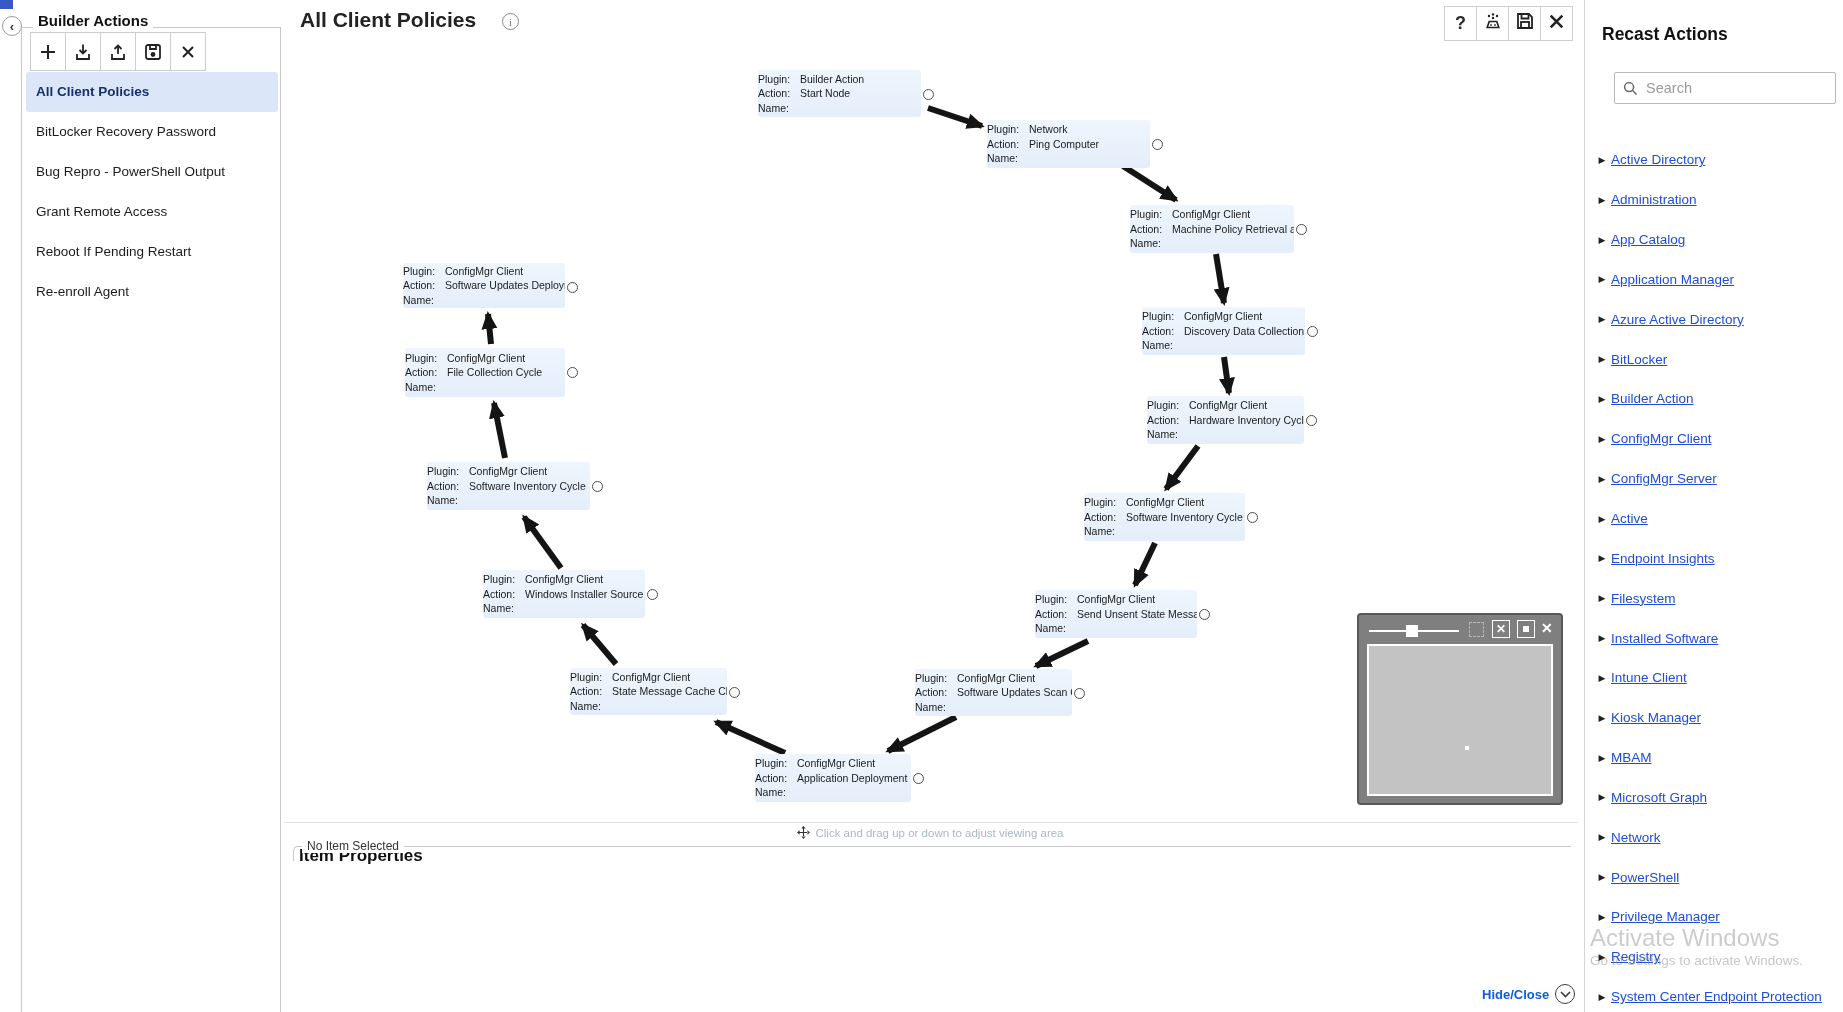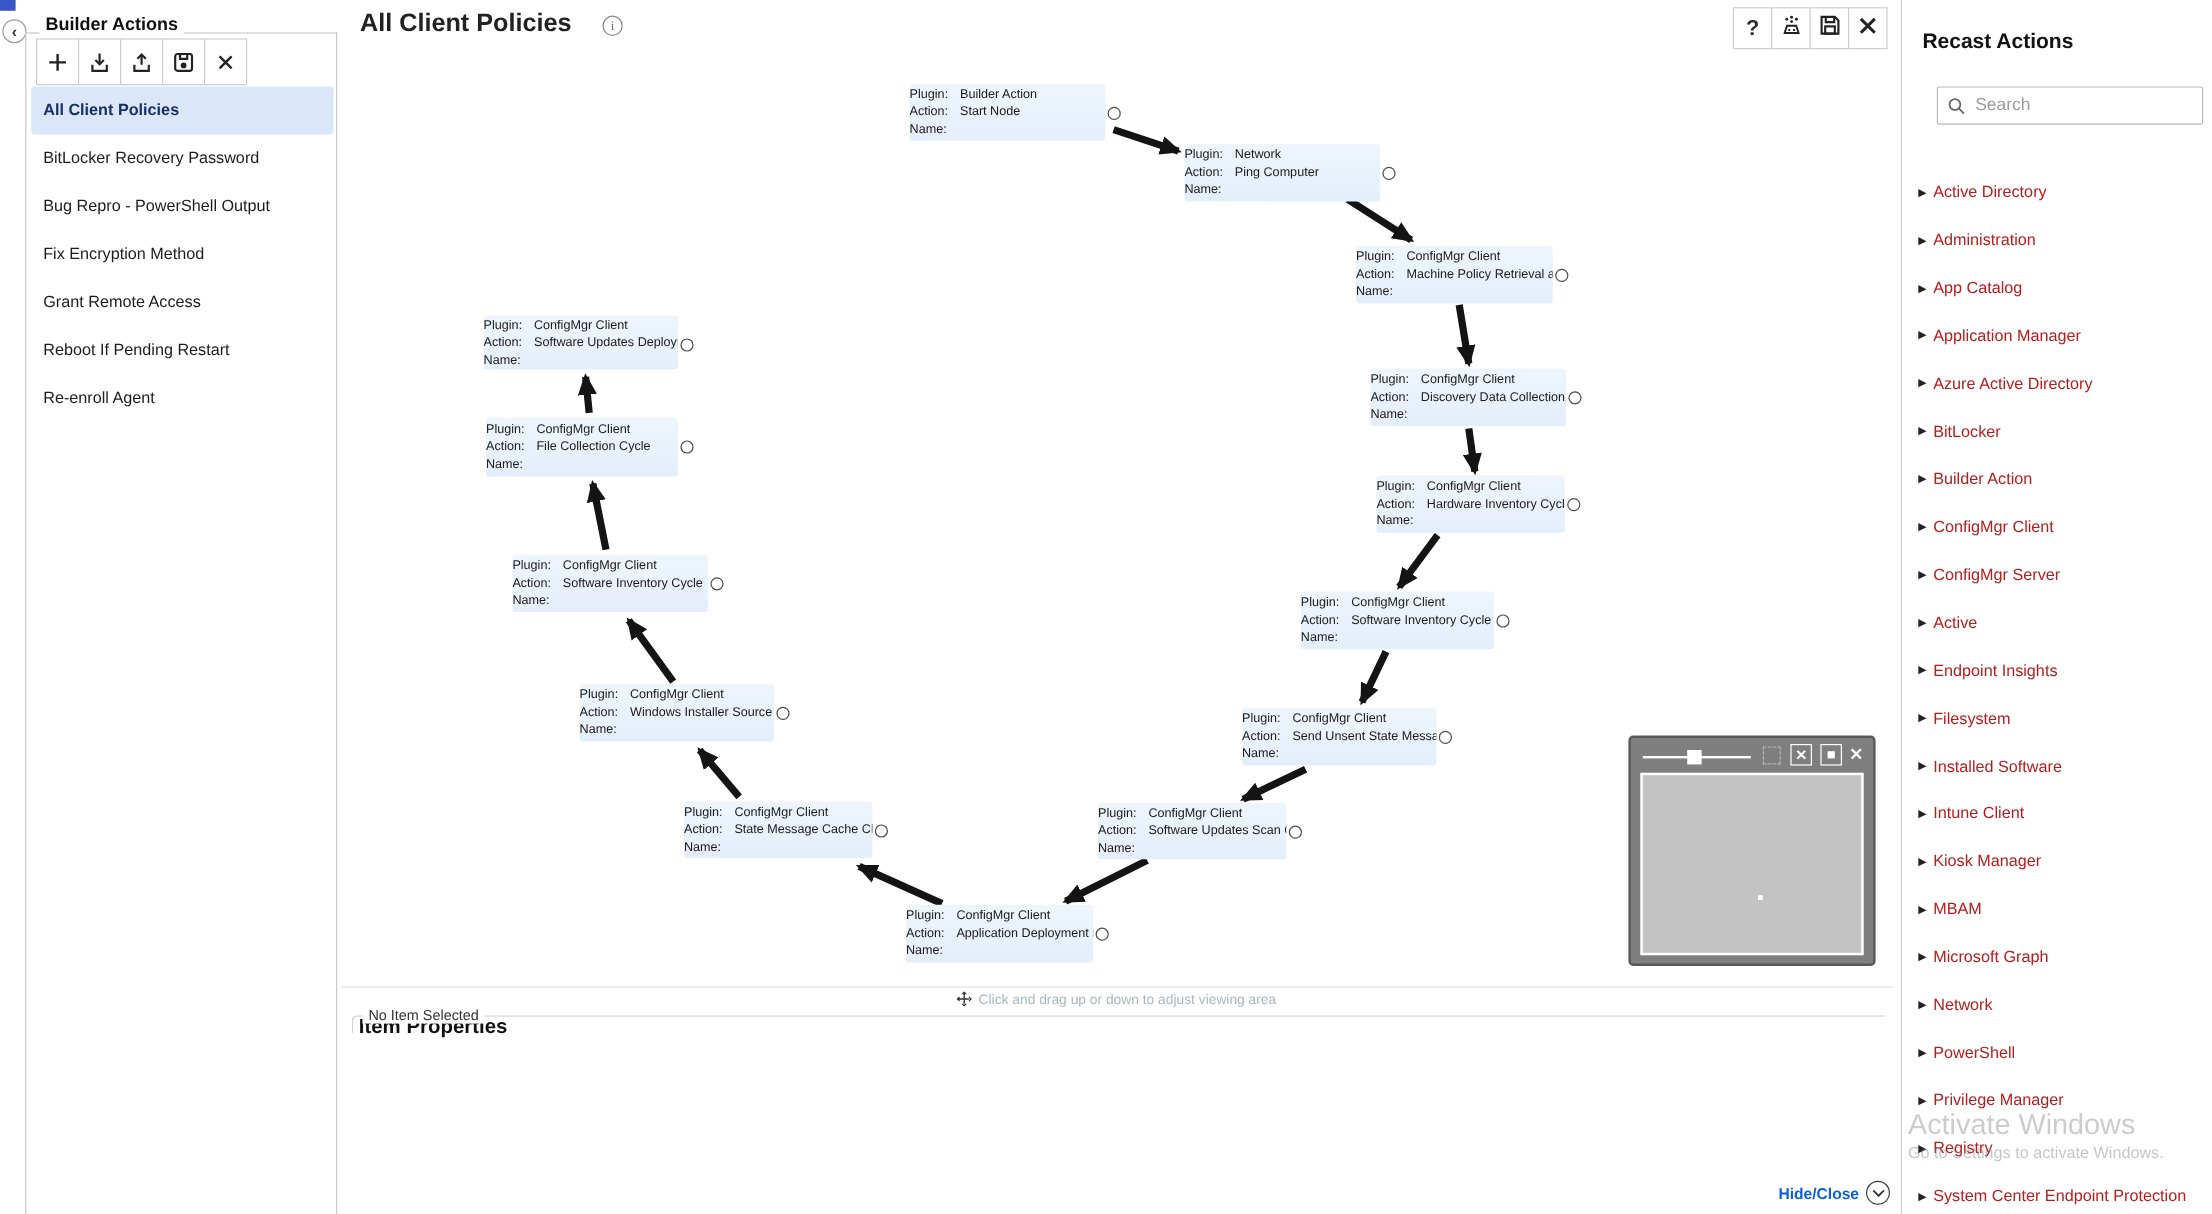--- a/index.html
+++ b/index.html
@@ -77,21 +77,21 @@
   #right-title{position:absolute;left:17px;top:24px;font-size:17.5px;font-weight:bold;color:#111;}
   #search-box{position:absolute;left:29px;top:72px;width:222px;height:32px;border:1px solid #b9b9b9;
               border-radius:2px;box-sizing:border-box;display:flex;align-items:center;background:#fff;justify-content:center;}
   #search-box svg{margin:0 6px 0 8px;}
   #search-input{border:none;outline:none;flex:1;font-size:14.5px;color:#333;min-width:0;
                 font-family:"Liberation Sans",sans-serif;}
   #search-input::placeholder{color:#9b9b9b;}
   #recast-list{position:absolute;left:8px;top:140px;width:243px;}
   .rc-item{height:39.85px;display:flex;align-items:center;cursor:pointer;}
   .rc-arrow{width:18px;font-size:9px;color:#222;text-align:center;}
-  .rc-label{font-size:13.5px;color:#b91c1c;}
+  .rc-label{font-size:13.5px;color:#1d4ed8;text-decoration:underline;}
   
   #watermark{position:absolute;left:1590px;top:924px;z-index:9;pointer-events:none;}
   #wm1{font-size:24px;color:rgba(128,128,128,0.40);line-height:28px;}
   #wm2{font-size:13.5px;color:rgba(128,128,128,0.45);line-height:17px;}
 </style>
 </head>
 <body>
 
 <div id="blue-chip"></div>
 <div id="back-btn">
@@ -139,21 +139,20 @@
       <svg width="18" height="18" viewBox="0 0 18 18">
           <path d="M4 4l10 10M14 4L4 14" stroke="#222" stroke-width="2"></path>
         </svg>
     </span>
   </div>
 </div>
 <div id="left-list">
     <div class="bl-item sel">All Client Policies</div>
     <div class="bl-item">BitLocker Recovery Password</div>
     <div class="bl-item">Bug Repro - PowerShell Output</div>
-    <div class="bl-item">Fix Encryption Method</div>
     <div class="bl-item">Grant Remote Access</div>
     <div class="bl-item">Reboot If Pending Restart</div>
     <div class="bl-item">Re-enroll Agent</div>
   </div>
 
 <div id="canvas-title">All Client Policies</div>
 <div id="title-info">i</div>
 <div id="canvas-toolbar">
   <div class="cbtn">
     <span>?</span>

